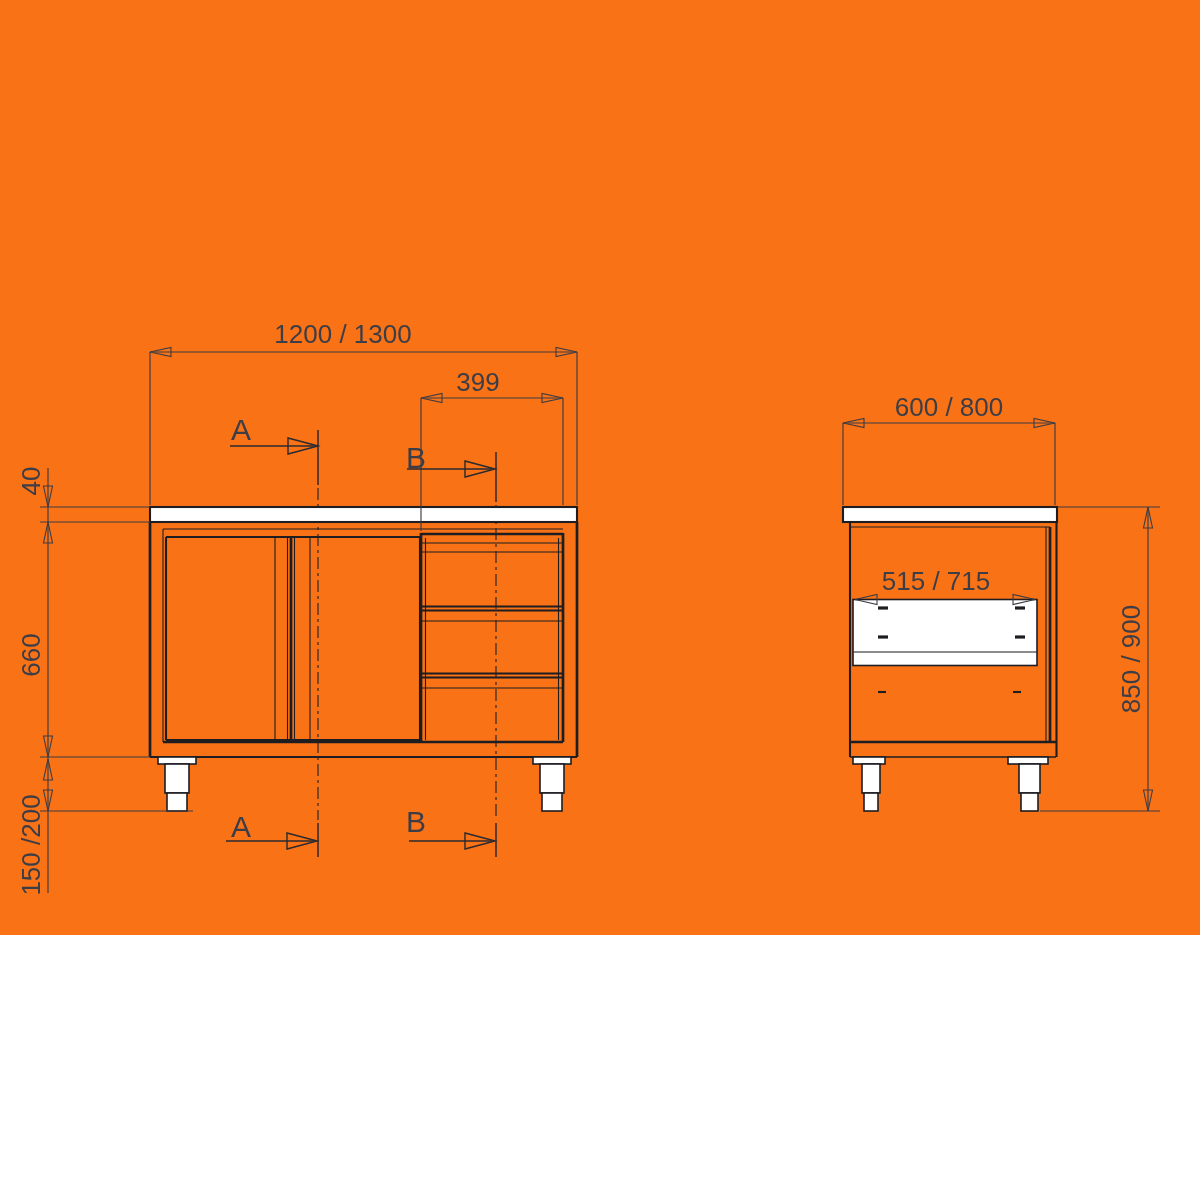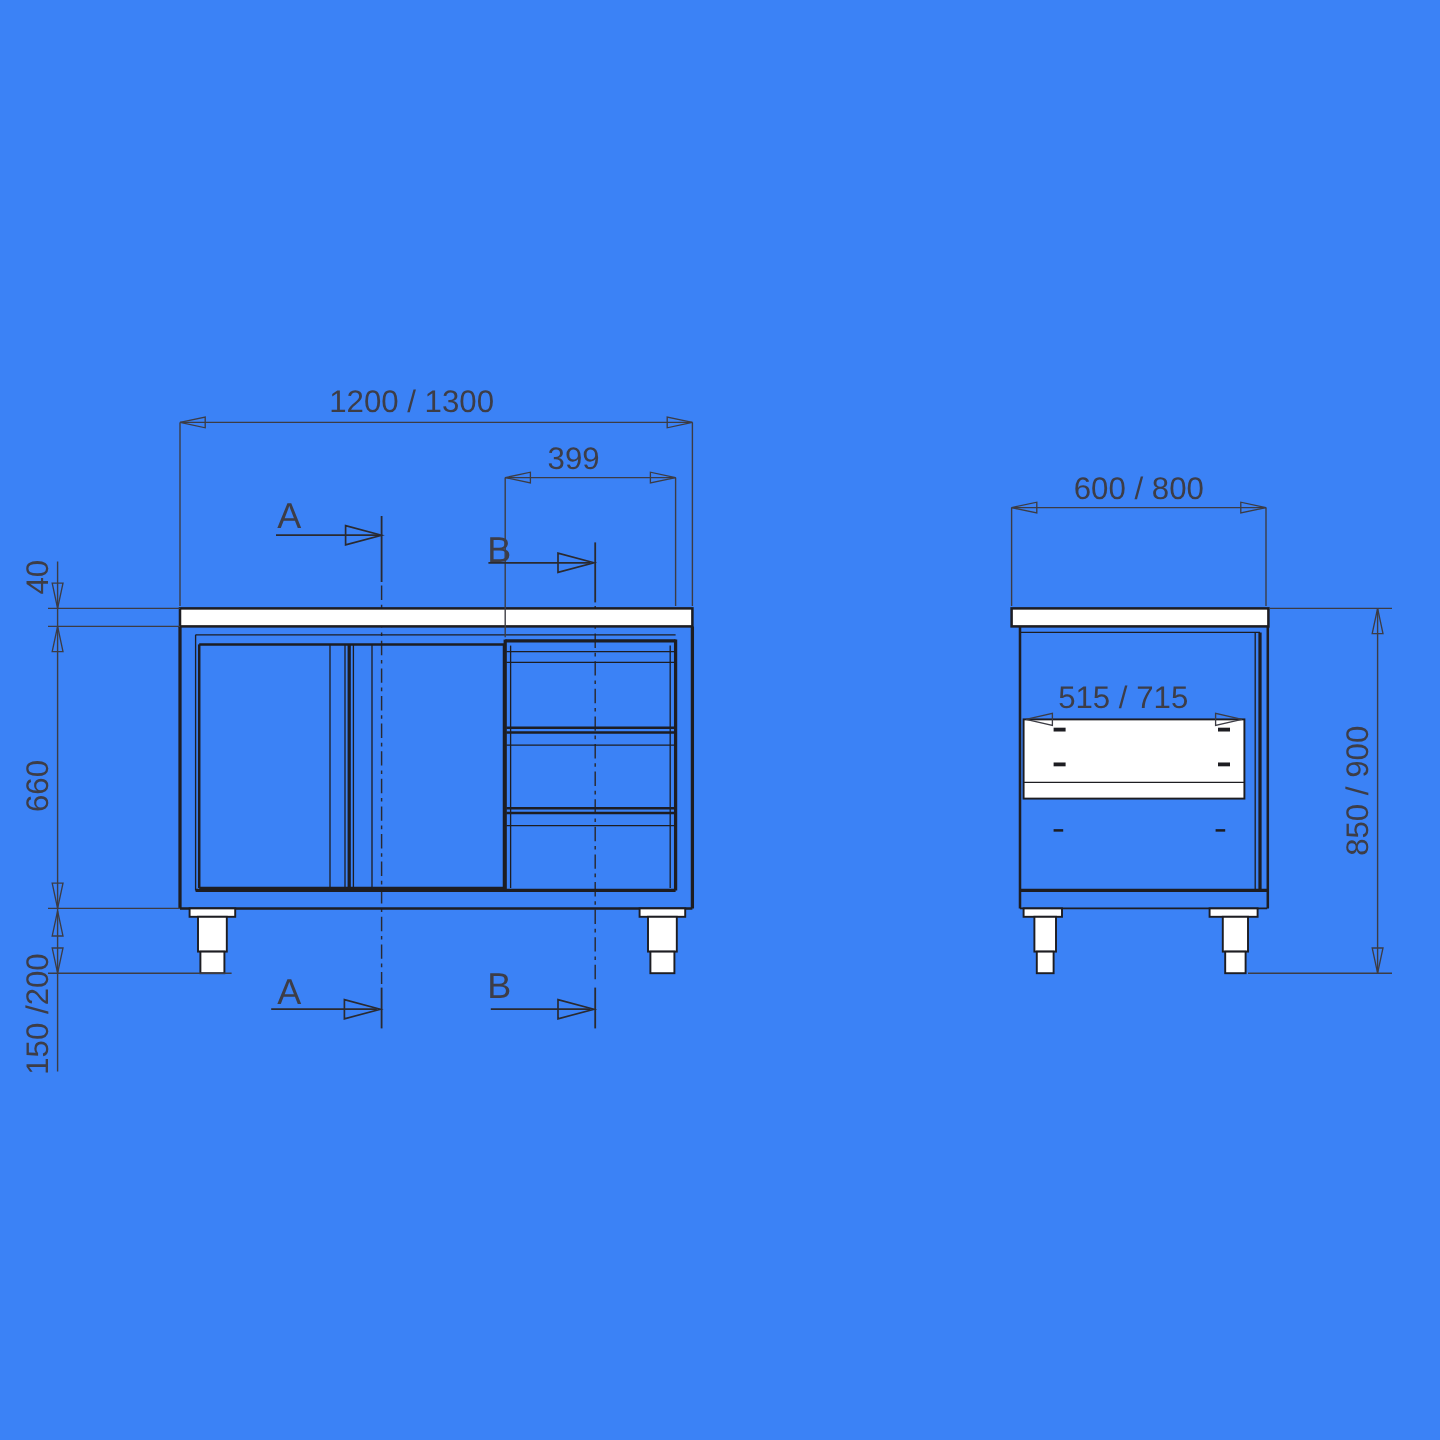--- a/index.html
+++ b/index.html
@@ -1,16 +1,16 @@
 <!DOCTYPE html>
 <html><head>
 <meta charset="utf-8">
 <style>
   html,body{margin:0;padding:0;background:#ffffff;}
-  .stage{width:1200px;height:1200px;position:relative;background:#3b82f6;overflow:hidden;}
+  .stage{width:1200px;height:935px;position:relative;background:#f97316;overflow:hidden;}
   svg{display:block;}
   
   .obj   {stroke:#1d1d22;fill:none;}
   .objf  {stroke:#1d1d22;fill:#ffffff;}
   .w1 {stroke-width:1.1;}
   .w15{stroke-width:1.6;}
   .w2 {stroke-width:2.1;}
   .w25{stroke-width:2.7;}
   .w3 {stroke-width:3.2;}
   

